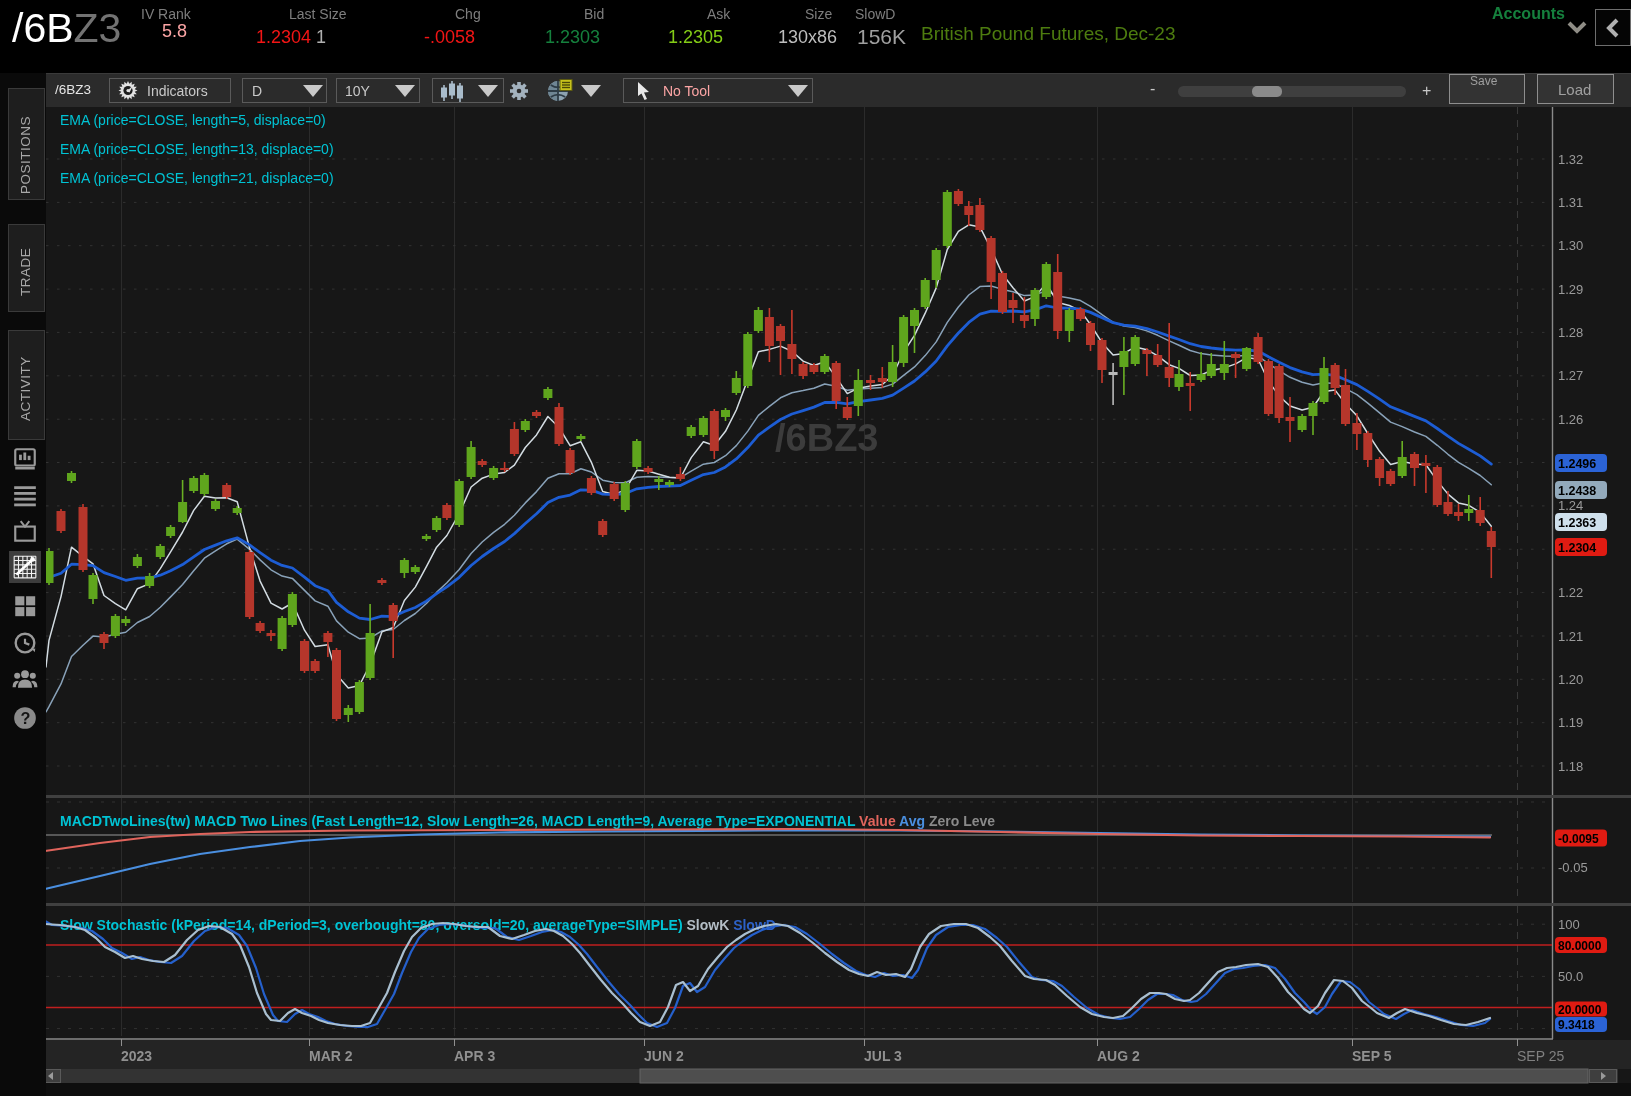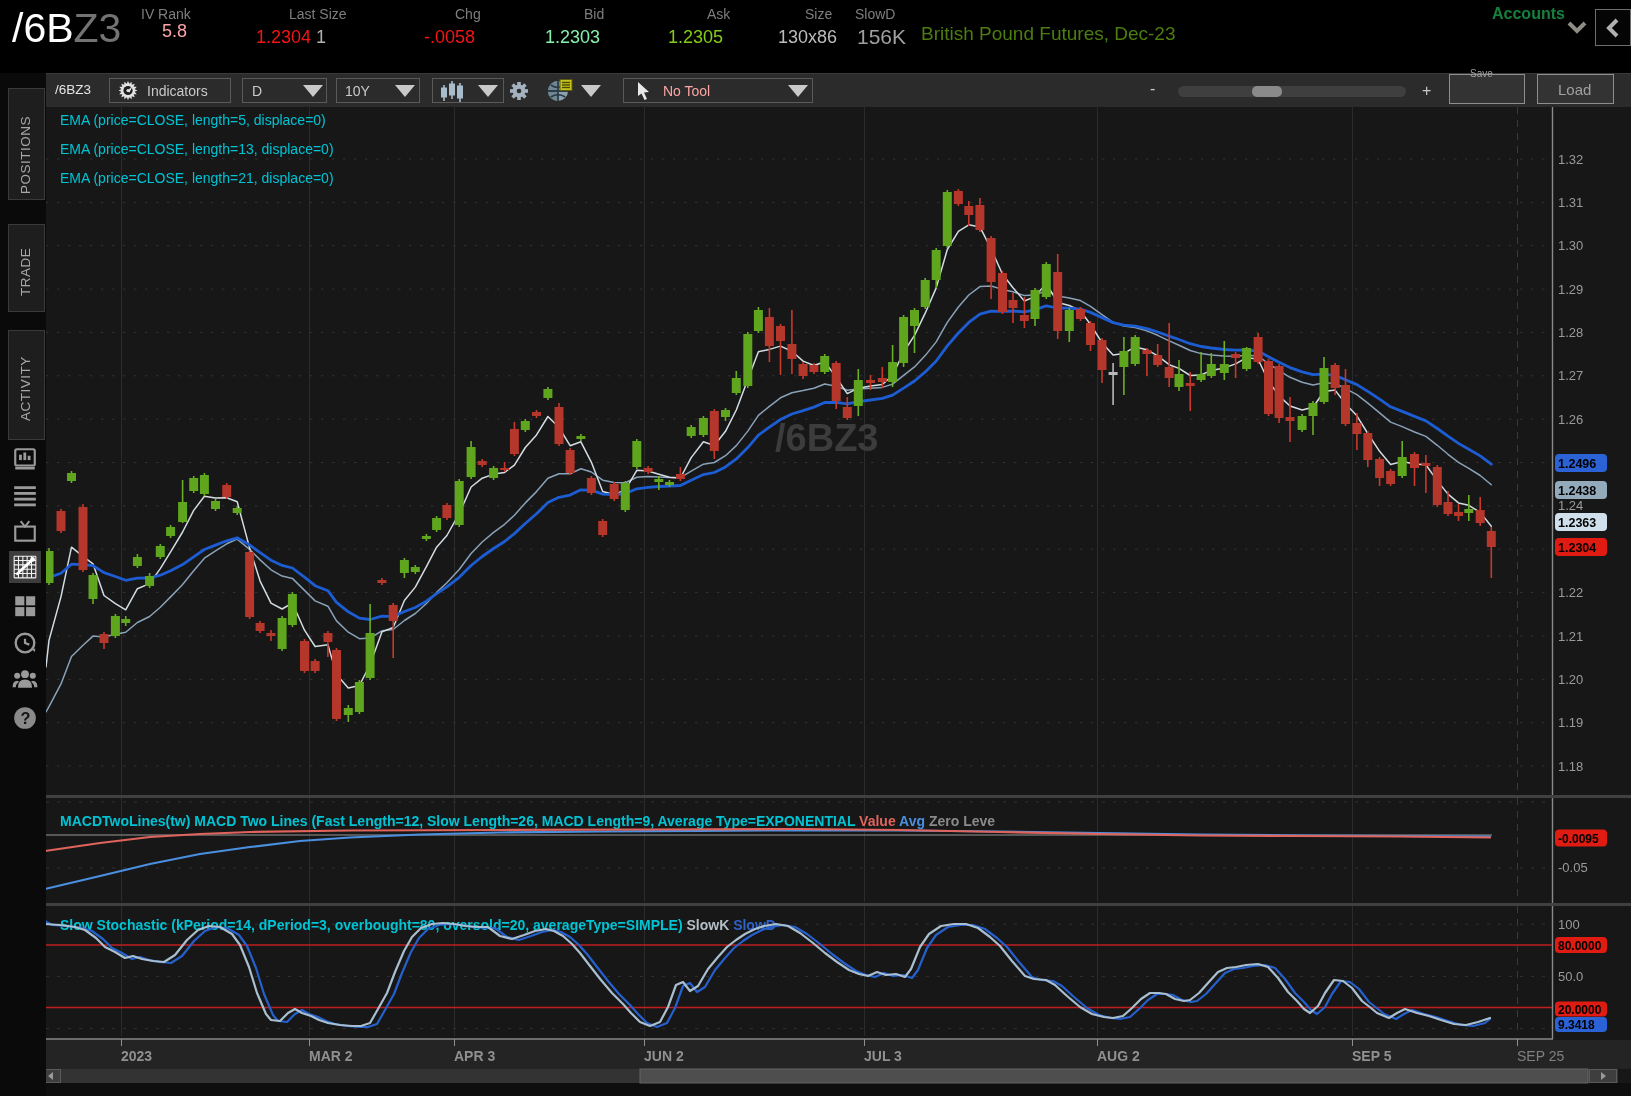--- a/index.html
+++ b/index.html
@@ -419,21 +419,21 @@
 
 <div class="abs" style="left:0;top:0;width:1631px;height:73px;background:#000"></div>
 <div class="abs" style="left:12px;top:5px;font-size:41px;font-weight:normal;color:#fff">/6B<span style="color:#737373">Z3</span></div>
 <div class="abs lbl" style="left:141px;top:6px">IV Rank</div>
 <div class="abs val" style="left:162px;top:21px;color:#fca5a5">5.8</div>
 <div class="abs lbl" style="left:289px;top:6px">Last Size</div>
 <div class="abs val" style="left:256px;top:27px;color:#f21515">1.2304 <span style="color:#b0b0b0">1</span></div>
 <div class="abs lbl" style="left:455px;top:6px">Chg</div>
 <div class="abs val" style="left:424px;top:27px;color:#f21515">-.0058</div>
 <div class="abs lbl" style="left:584px;top:6px">Bid</div>
-<div class="abs val" style="left:545px;top:27px;color:#86efac">1.2303</div>
+<div class="abs val" style="left:545px;top:27px;color:#15803d">1.2303</div>
 <div class="abs lbl" style="left:707px;top:6px">Ask</div>
 <div class="abs val" style="left:668px;top:27px;color:#84cc16">1.2305</div>
 <div class="abs lbl" style="left:805px;top:6px">Size</div>
 <div class="abs val" style="left:778px;top:27px;color:#bdbdbd">130x86</div>
 <div class="abs lbl" style="left:855px;top:6px">SlowD</div>
 <div class="abs" style="left:857px;top:25px;color:#9f9f9f;font-size:21px">156K</div>
 <div class="abs" style="left:921px;top:23px;color:#4d7c0f;font-size:19px">British Pound Futures, Dec-23</div>
 <div class="abs" style="left:1492px;top:5px;color:#15803d;font-size:16px;font-weight:bold">Accounts</div>
 <svg class="abs" style="left:1567px;top:21px" width="20" height="14">
       <path d="M2 2 L10 10 L18 2" stroke="#8f8d86" stroke-width="4" fill="none"></path>
@@ -503,21 +503,21 @@
 <svg class="abs" style="left:636px;top:81px" width="15" height="20" viewBox="0 0 15 20">
  <path d="M2 1 L13 11 L8 11.5 L11 18 L8.5 19 L5.5 12.5 L2 15 Z" fill="#e8e8e8"></path>
 </svg>
 <div class="abs" style="left:663px;top:83px;color:#fca5a5;font-size:14px">No Tool</div>
 <div class="abs" style="left:788px;top:85px;width:0;height:0;border-left:10px solid transparent;border-right:10px solid transparent;border-top:12px solid #c9c9c9"></div>
 <div class="abs" style="left:1150px;top:80px;color:#c9c9c9;font-size:16px">-</div>
 <div class="abs" style="left:1178px;top:86px;width:228px;height:11px;background:#3f3f3f;border-radius:6px"></div>
 <div class="abs" style="left:1252px;top:86px;width:30px;height:11px;background:#8a8a8a;border-radius:5px"></div>
 <div class="abs" style="left:1422px;top:82px;color:#c9c9c9;font-size:16px">+</div>
 <div class="abs" style="left:1449px;top:74px;width:76px;height:30px;border:1px solid #8e8e8e;background:#333"></div>
-<div class="abs" style="left:1470px;top:68px;color:#a0a0a0;font-size:10px">Save</div>
+<div class="abs" style="left:1470px;top:74px;color:#a0a0a0;font-size:12px">Save</div>
 <div class="abs" style="left:1537px;top:74px;width:77px;height:30px;border:1px solid #8e8e8e;background:#333"></div>
 <div class="abs" style="left:1558px;top:81px;color:#a0a0a0;font-size:15px">Load</div>
 
 <div class="abs" style="left:0;top:73px;width:46px;height:1023px;background:#0a0a0a"></div>
 <div class="abs" style="left:8px;top:88px;width:37px;height:112px;background:#1e1e1e;border:1px solid #3a3a3a"></div>
 <div class="abs" style="left:8px;top:224px;width:37px;height:88px;background:#1e1e1e;border:1px solid #3a3a3a"></div>
 <div class="abs" style="left:8px;top:330px;width:37px;height:110px;background:#1e1e1e;border:1px solid #3a3a3a"></div>
 <div class="abs" style="left:18px;top:194px;transform:rotate(-90deg);transform-origin:0 0;color:#a8a8a8;font-size:13.5px;letter-spacing:0.5px;white-space:nowrap">POSITIONS</div>
 <div class="abs" style="left:18px;top:296px;transform:rotate(-90deg);transform-origin:0 0;color:#a8a8a8;font-size:13.5px;letter-spacing:0.5px;white-space:nowrap">TRADE</div>
 <div class="abs" style="left:18px;top:421px;transform:rotate(-90deg);transform-origin:0 0;color:#a8a8a8;font-size:13.5px;letter-spacing:0.5px;white-space:nowrap">ACTIVITY</div>

